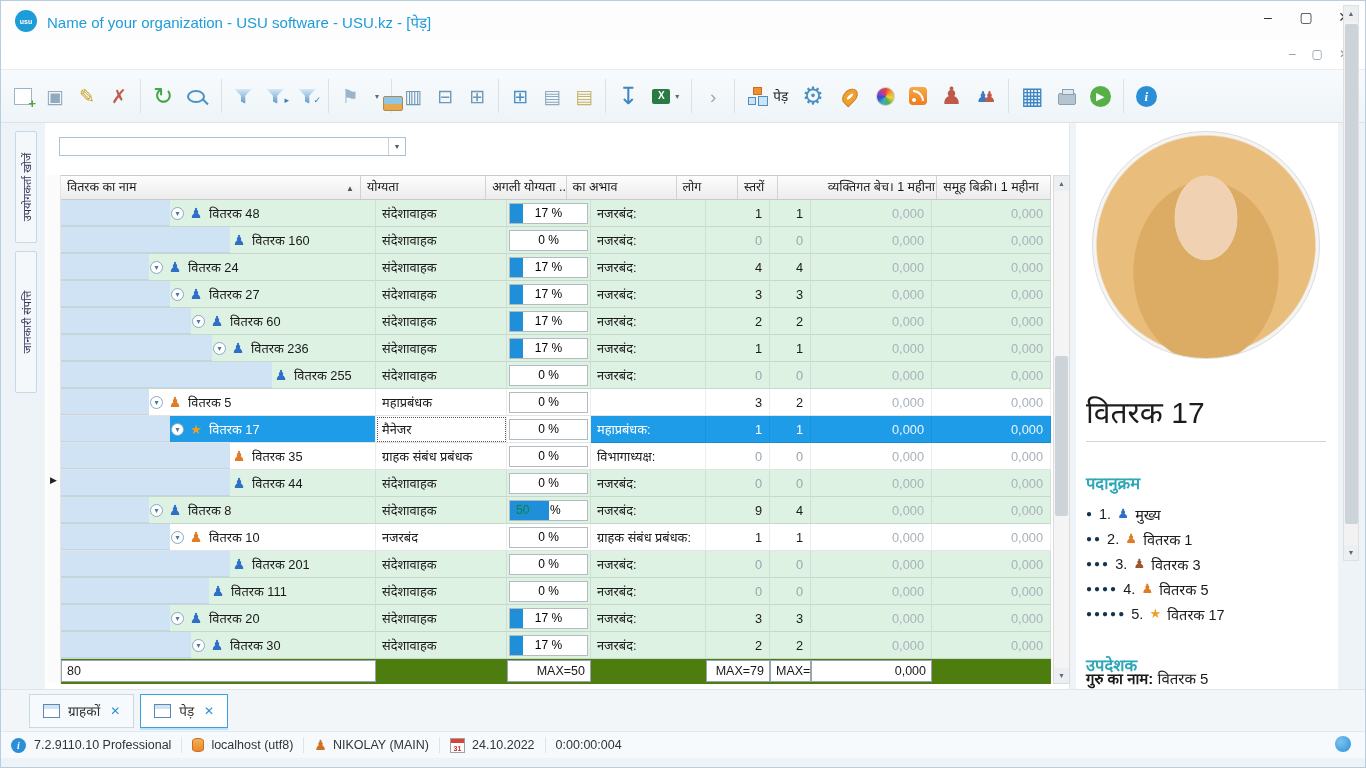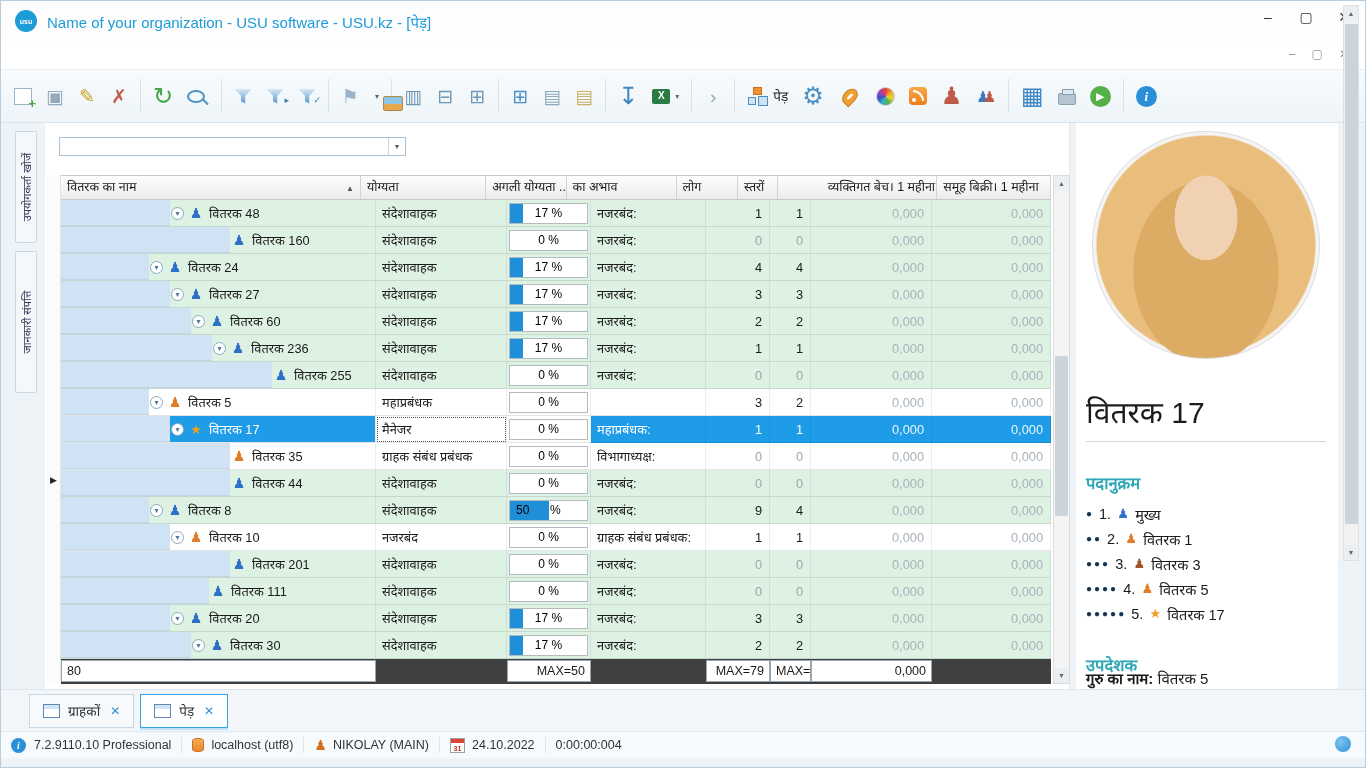--- a/index.html
+++ b/index.html
@@ -86,29 +86,29 @@
   .picon { width:16px; text-align:center; font-size:14px; margin-right:5px; flex:none; }
   .picon.blue { color:#2e6fc8; } .picon.orange { color:#e07b28; } .picon.brown { color:#a0522d; }
   .picon.star { color:#f0a020; font-size:13px; }
   .cell.txt { padding:0 6px; }
   .cell.num { justify-content:flex-end; padding:0 7px; }
   .zero { color:#9aa6ae; }
   .money { color:#a8b2ba; }
   .pctbox { margin:2px; border:1px solid #b2bac2; background:#fff; position:relative; flex:1; height:21px; }
   .pfill { position:absolute; left:0; top:0; bottom:0; background:#1e8fd8; }
   .ptext { position:absolute; inset:0; text-align:center; line-height:19px; font-size:12px; color:#000; }
-  .pnum { position:absolute; left:6px; line-height:19px; font-size:12px; color:#000000; }
+  .pnum { position:absolute; left:6px; line-height:19px; font-size:12px; color:#15803d; }
   .punit { position:absolute; left:52%; line-height:19px; font-size:12px; color:#000; }
 
   .trow.sel .c0in, .trow.sel .cell.hl { background:#1f9ce8; color:#fff; }
   .trow.sel .c0in .nm { color:#fff; }
   .trow.sel .cell.focus { background:#fff; outline:1px dotted #555; outline-offset:-2px; }
   .trow.sel .money, .trow.sel .zero { color:#eaf5fd; }
 
-  .gsum { position:absolute; left:16px; top:536px; width:990px; height:25px; background:#404040; }
+  .gsum { position:absolute; left:16px; top:536px; width:990px; height:25px; background:#4d7c0f; }
   .sbox { position:absolute; top:1px; height:22px; border:1px solid #98a6b2; background:#fff; font-size:12.5px; line-height:20px; padding:0 5px; }
   .sbox.right { text-align:right; }
 
   .vscroll { position:absolute; left:1008px; top:52px; width:17px; height:509px; background:#f4f4f4; border:1px solid #dcdcdc; }
   .sarr { position:absolute; left:0; width:15px; height:15px; font-size:7px; color:#667; display:flex; align-items:center; justify-content:center; background:#eceff2; }
   .sarr.up { top:0; } .sarr.dn { bottom:0; }
   .sthumb { position:absolute; left:1px; width:13px; background:#ccd4da; border-radius:2px; }
 
   
   .rightpanel { position:absolute; left:1075px; top:0; width:262px; height:566px; background:#fff; }

